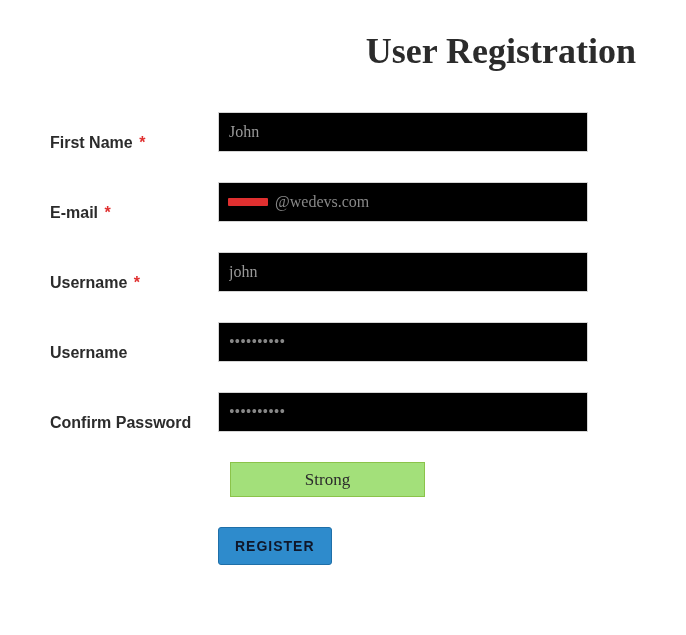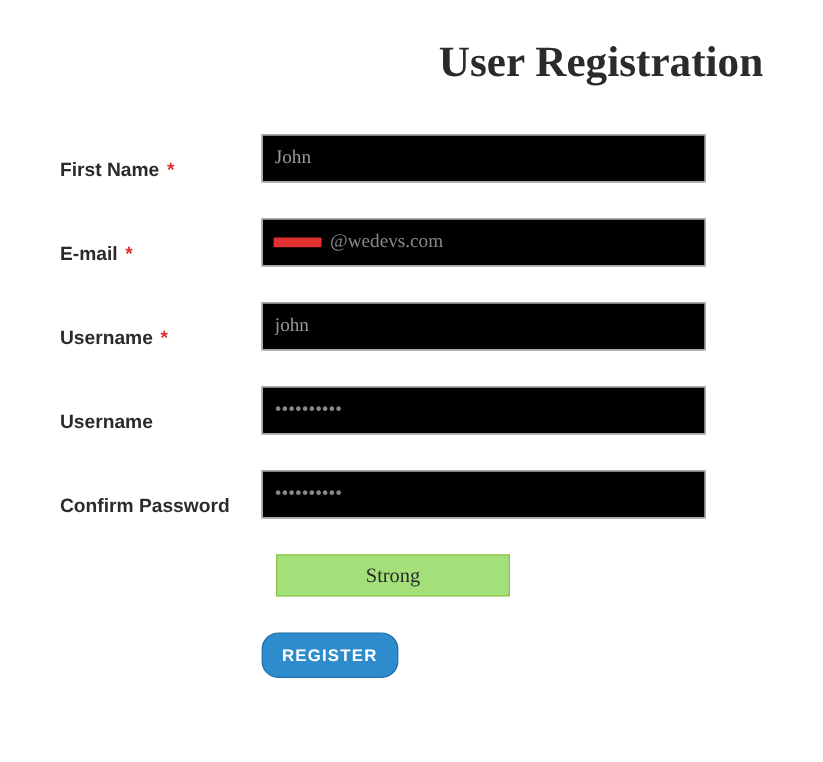--- a/index.html
+++ b/index.html
@@ -93,27 +93,27 @@
     }
     .submit-row {
       display: flex;
     }
     .submit-spacer {
       width: 168px;
     }
     .submit-button {
       background: #2e8bcc;
       border: 1px solid #1f6fa8;
-      color: #ffffff;
+      color: #0f172a;
       font-family: Arial, Helvetica, sans-serif;
       font-weight: bold;
       font-size: 14px;
       letter-spacing: 1px;
       padding: 10px 16px;
-      border-radius: 14px;
+      border-radius: 3px;
       cursor: pointer;
     }
   </style>
 </head>
 <body>
 
 <h1 class="page-title">User Registration</h1>
 
 <form>
 

